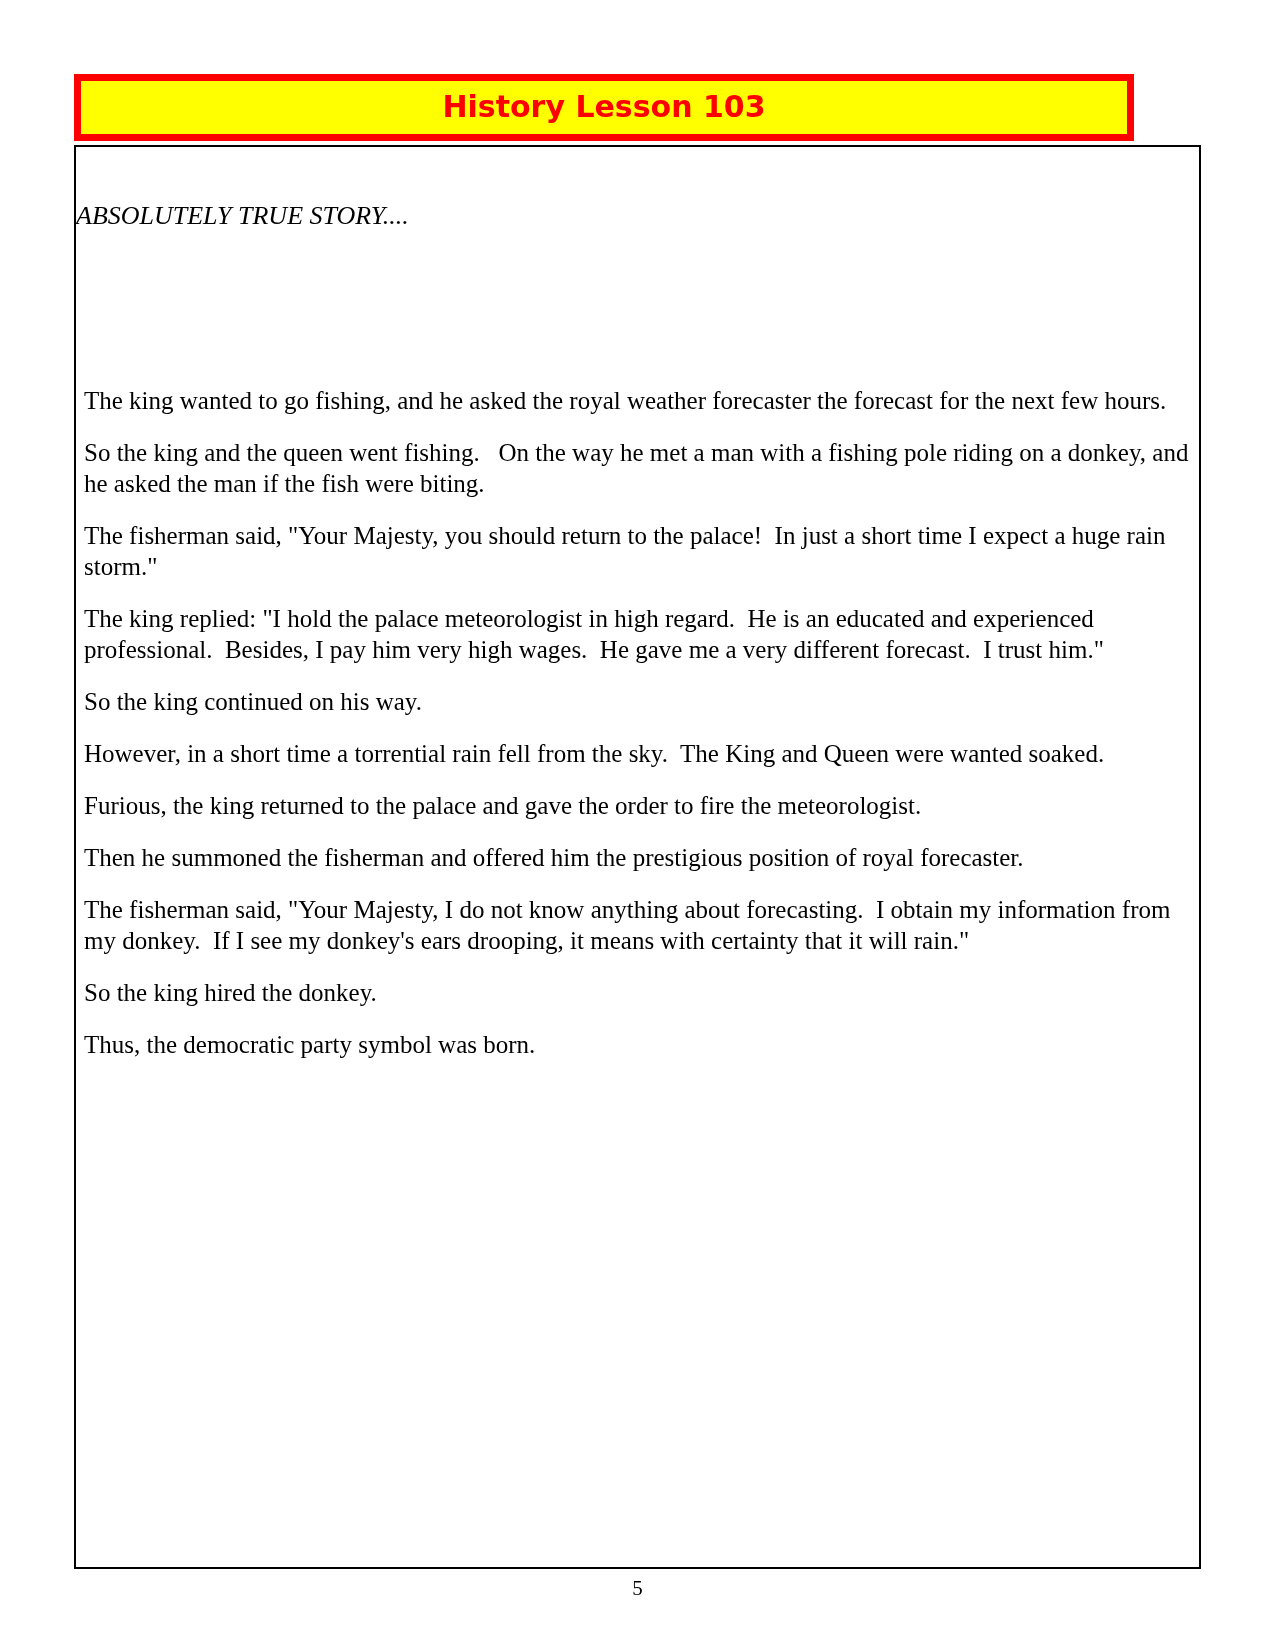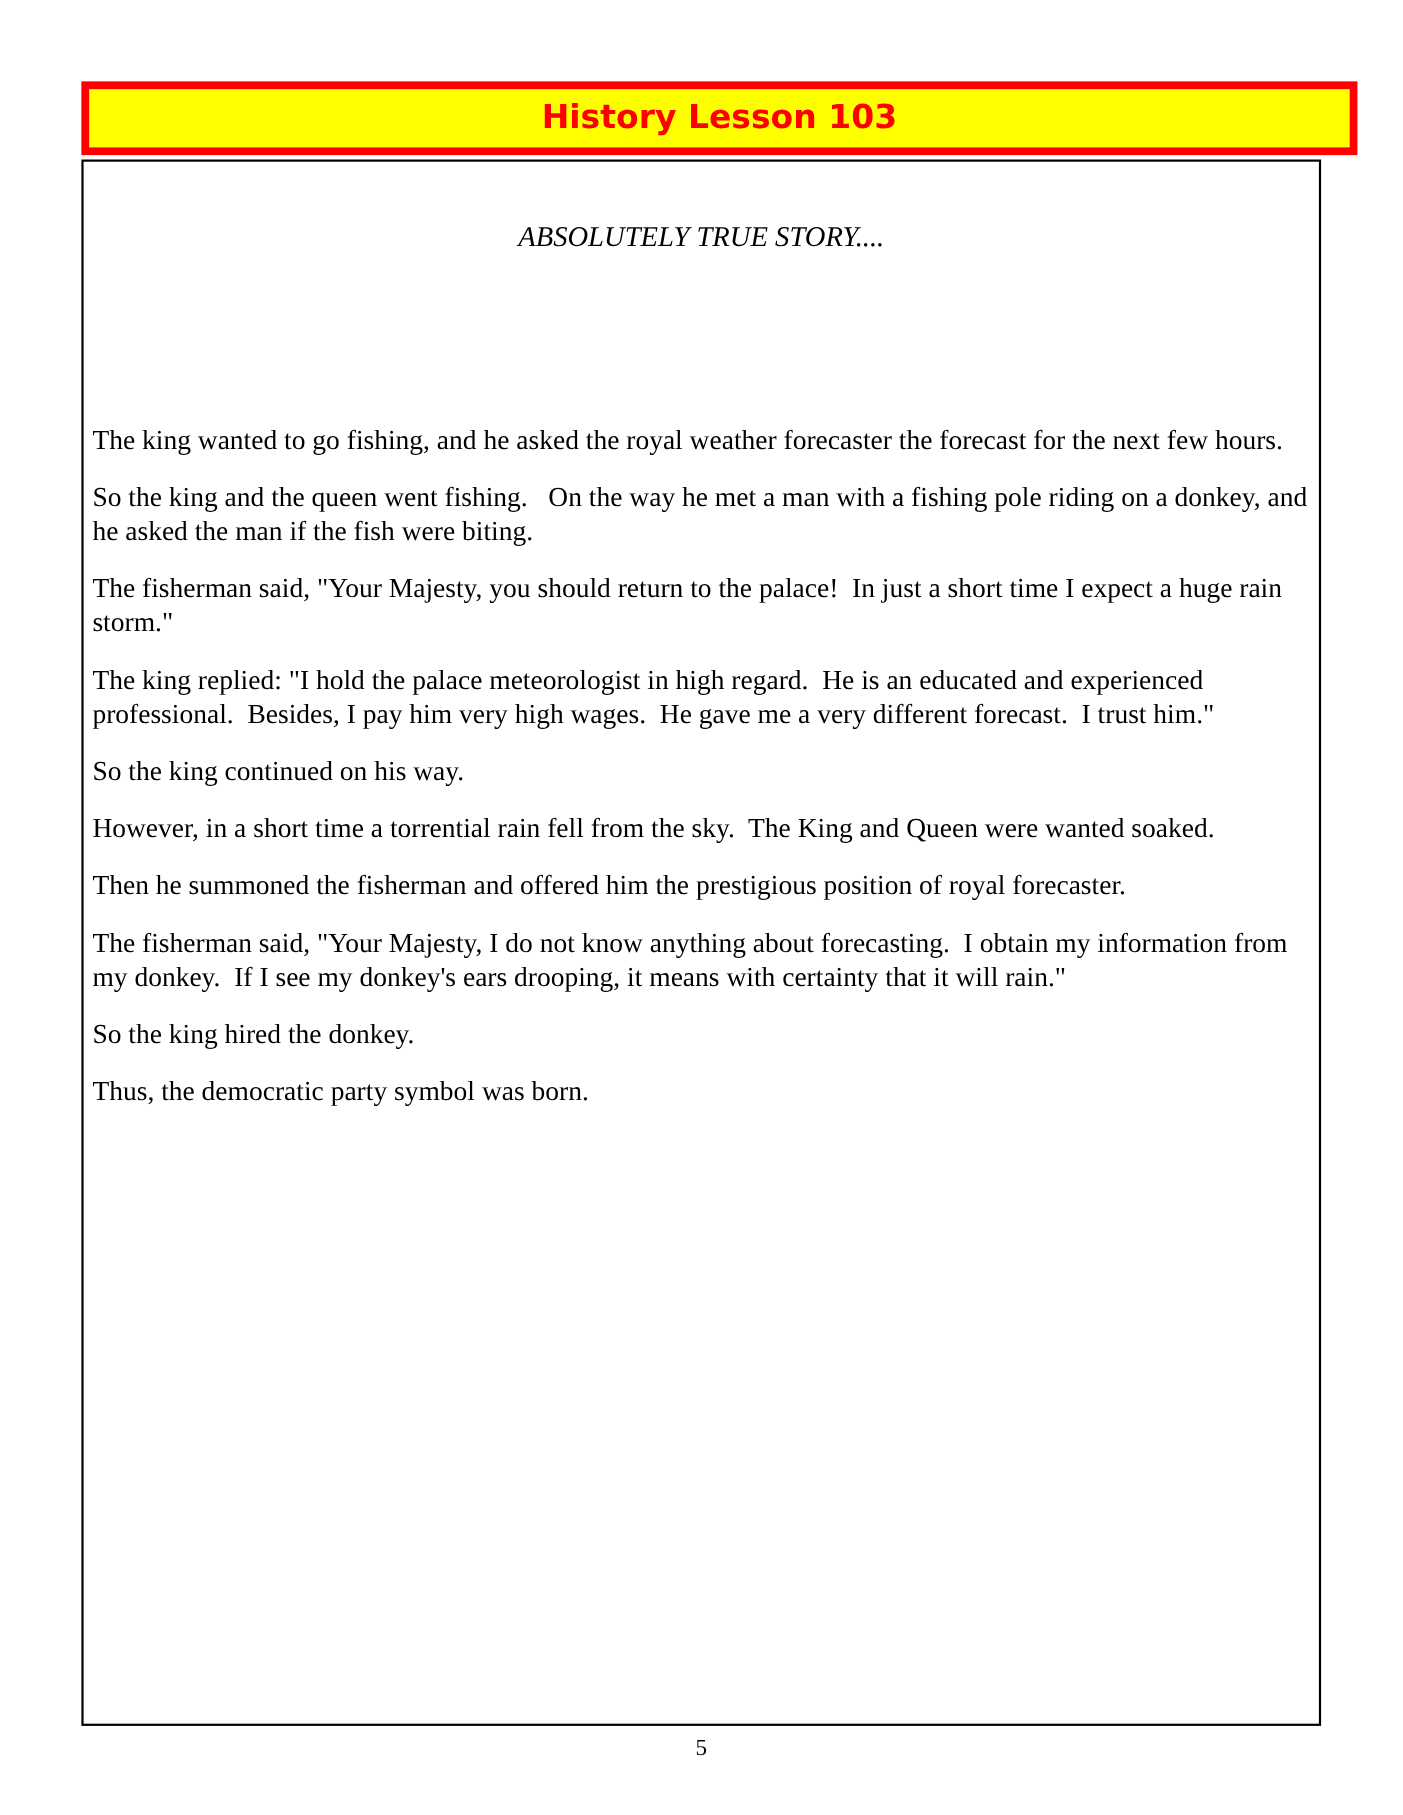--- a/index.html
+++ b/index.html
@@ -8,21 +8,21 @@
     height: 1650px;
     background: #ffffff;
     position: relative;
     font-family: "Liberation Serif", serif;
     color: #000000;
   }
   .banner {
     position: absolute;
     left: 74px;
     top: 74px;
-    width: 1160px;
+    width: 1060px;
     height: 67px;
     box-sizing: border-box;
     border: 7px solid var(--banner-border, #ff0000);
     background: var(--banner-bg, #ffff00);
     display: flex;
     align-items: center;
     justify-content: center;
   }
   .banner-text {
     font-family: "DejaVu Sans", sans-serif;
@@ -38,21 +38,21 @@
     top: 145px;
     width: 1127px;
     height: 1424px;
     box-sizing: border-box;
     border: 2px solid #000000;
     background: #ffffff;
     overflow: hidden;
   }
   .story-heading {
     margin: 53px 0 0 0;
-    text-align: center;
+    text-align: left;
     font-style: italic;
     font-size: 26px;
     line-height: 31px;
   }
   .paragraphs {
     padding: 0 4px 0 8px;
   }
   .para {
     margin: 21px 0 0 0;
     font-size: 25px;
@@ -82,20 +82,21 @@
 
   <div class="content-box">
     <div class="story-heading">ABSOLUTELY TRUE STORY....</div>
     <div class="paragraphs">
         <p class="para">The king wanted to go fishing, and he asked the royal weather forecaster the forecast for the next few hours.</p>
         <p class="para">So the king and the queen went fishing.   On the way he met a man with a fishing pole riding on a donkey, and he asked the man if the fish were biting.</p>
         <p class="para">The fisherman said, "Your Majesty, you should return to the palace!  In just a short time I expect a huge rain storm."</p>
         <p class="para">The king replied: "I hold the palace meteorologist in high regard.  He is an educated and experienced professional.  Besides, I pay him very high wages.  He gave me a very different forecast.  I trust him."</p>
         <p class="para">So the king continued on his way.</p>
         <p class="para">However, in a short time a torrential rain fell from the sky.  The King and Queen were wanted soaked.</p>
+        <p class="para">Furious, the king returned to the palace and gave the order to fire the meteorologist.</p>
         <p class="para">Then he summoned the fisherman and offered him the prestigious position of royal forecaster.</p>
         <p class="para">The fisherman said, "Your Majesty, I do not know anything about forecasting.  I obtain my information from my donkey.  If I see my donkey's ears drooping, it means with certainty that it will rain."</p>
         <p class="para">So the king hired the donkey.</p>
         <p class="para">Thus, the democratic party symbol was born.</p>
       </div>
   </div>
 
   <div class="page-number">5</div>
 
 </div>

